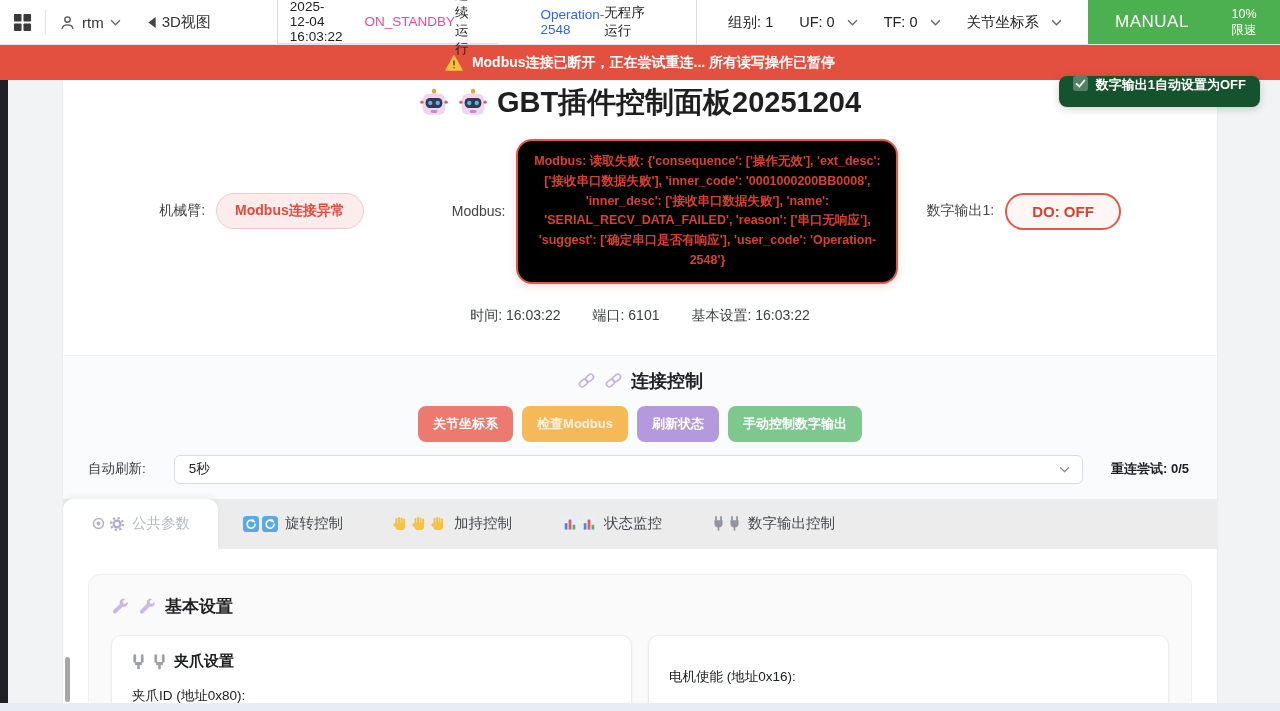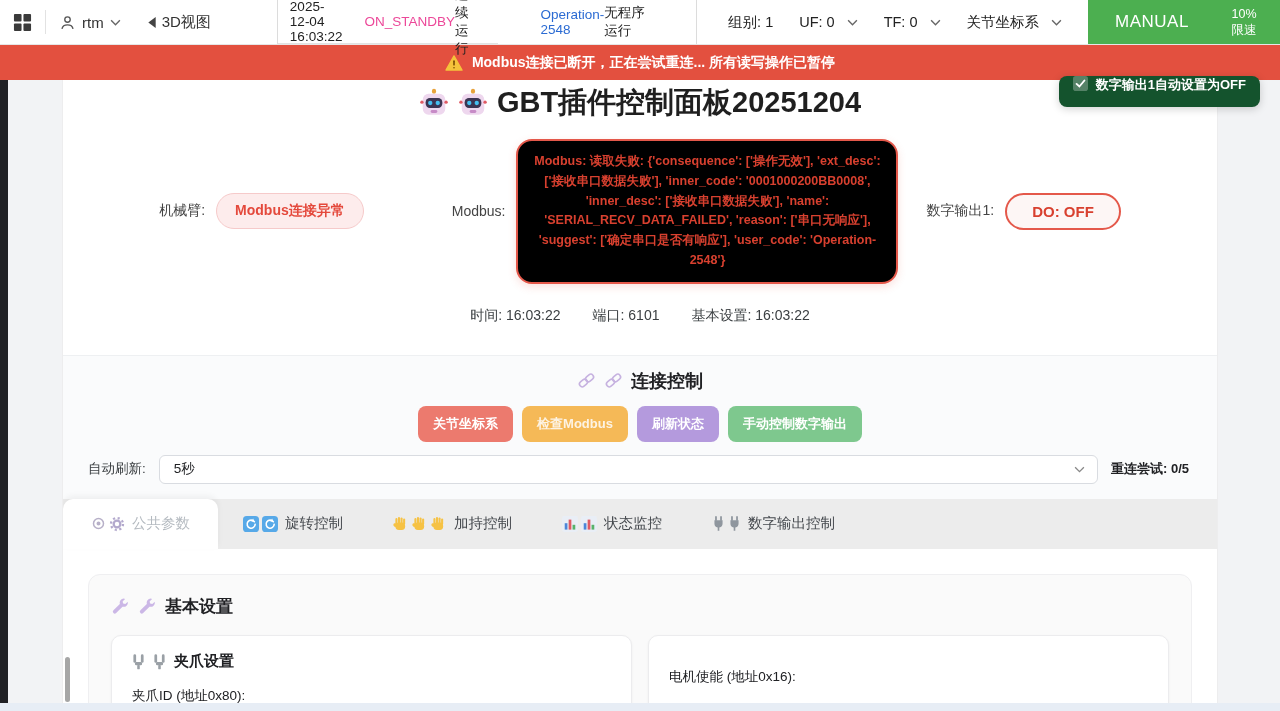--- a/index.html
+++ b/index.html
@@ -63,21 +63,21 @@
 
   .conn-section { margin-top:30px; background:#fafbfc; border-top:1px solid #eef0f2; padding-top:13px; }
   .conn-title { display:flex; align-items:center; justify-content:center; gap:8px; font-size:18px; font-weight:bold; color:#202124; }
   .conn-buttons { display:flex; justify-content:center; gap:9px; margin-top:13px; }
   .btn { border:none; border-radius:8px; color:#fff; font-weight:bold; font-size:13px; padding:9px 15px; cursor:pointer;
          font-family:inherit; }
   .btn-disconnect { background:#ec7a6e; }
   .btn-check { background:#f5b957; color:#fdf3e3; }
   .btn-refresh { background:#b49add; }
   .btn-manualdo { background:#7ec88e; }
-  .auto-row { display:flex; align-items:center; gap:13px; padding:13px 26px 15px 25px; }
+  .auto-row { display:flex; align-items:center; gap:28px; padding:13px 26px 15px 25px; }
   .auto-label { font-size:13.5px; color:#3c4043; white-space:nowrap; }
   .selectbox { flex:1; height:29px; background:#fff; border:1px solid #d9dce1; border-radius:6px; display:flex;
                align-items:center; justify-content:space-between; padding:0 12px 0 14px; font-size:13.5px; color:#202124; cursor:pointer; }
   .retry { font-size:13px; font-weight:bold; color:#202124; white-space:nowrap; padding-right:2px; }
 
   .tabbar { display:flex; background:#ececec; height:50px; align-items:stretch; }
   .tab { display:flex; align-items:center; gap:7px; padding:0 25px; font-size:14.5px; color:#45494e; cursor:pointer; white-space:nowrap; }
   .tab.active { background:#fff; border-radius:10px 10px 0 0; color:#b4bac0; box-shadow:0 -3px 6px rgba(0,0,0,.05); padding:0 28px; }
   .tab .ig { display:flex; gap:3px; align-items:center; }
 

